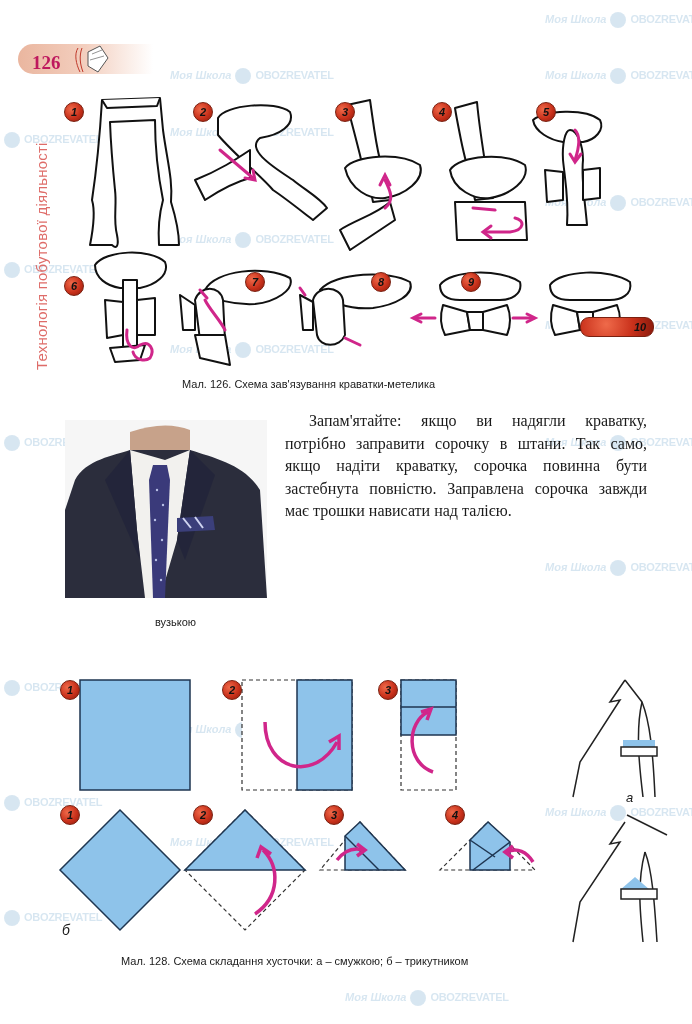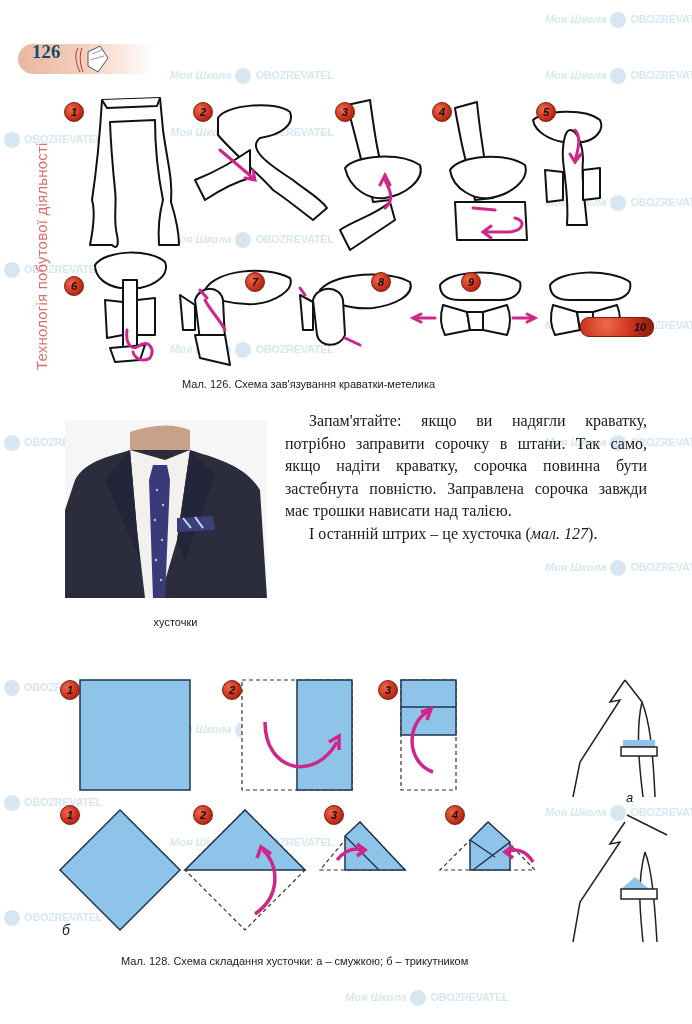--- a/index.html
+++ b/index.html
@@ -7,22 +7,22 @@
       width: 692px; height: 1024px; background: #ffffff; position: relative; overflow: hidden;
       font-family: "Liberation Sans", sans-serif; color: #1a1a1a;
     }
     .abs { position: absolute; }
     .page-tab {
       left: 18px; top: 44px; width: 135px; height: 30px;
       background: linear-gradient(to right, #eab69f 0%, #f3cfbf 50%, rgba(255,255,255,0) 100%);
       border-radius: 16px 0 0 16px;
     }
     .page-num {
-      left: 32px; top: 41px; font-family: "Liberation Serif", serif; font-weight: bold;
-      font-size: 19px; color: #0c4a6e;
+      left: 32px; top: 52px; font-family: "Liberation Serif", serif; font-weight: bold;
+      font-size: 19px; color: #be185d;
     }
     .page-deco { left: 70px; top: 44px; width: 40px; height: 30px; }
     .side-title {
       left: 33px; top: 370px; transform-origin: 0 0; transform: rotate(-90deg);
       white-space: nowrap; color: #d9534f; font-size: 15px; letter-spacing: 0.2px;
       opacity: 0.85;
     }
     .badge {
       width: 18px; height: 18px; border-radius: 50%;
       background: radial-gradient(circle at 35% 35%, #ef6a4a 0%, #c9311b 55%, #8b1a0c 100%);
@@ -188,26 +188,25 @@
         <circle cx="91" cy="140" r="1.2"></circle>
         <circle cx="96" cy="160" r="1.2"></circle>
       </g>
     <path d="M125 30 L150 55 L120 140 L112 120 Z" fill="#23253a"></path>
     <path d="M65 30 L40 60 L75 140 L72 110 Z" fill="#23253a"></path>
     <path d="M112 98 L148 96 L150 110 L112 112 Z" fill="#3b3f7a"></path>
     <path d="M118 98 L126 108 M130 97 L138 108" stroke="#cfd4f0" stroke-width="2"></path>
   </svg>
 </div>
 <div class="abs caption" style="left:88px;top:613px;width:175px;text-align:center;line-height:18px;">
-  <div>хусточки</div>
+  <div>вузькою</div>
 </div>
 
 <div class="abs body-text">
   <p>Запам'ятайте: якщо ви надягли краватку, потрібно заправити сорочку в штани. Так само, якщо надіти краватку, сорочка повинна бути застебнута повністю. Заправлена сорочка завжди має трошки нависати над талією.</p>
-  <p><span>І останній штрих – це хусточка (</span><span class="ref">мал. 127</span><span>).</span></p>
 </div>
 
 <div>
   <svg class="abs" style="left:55px;top:672px;" width="600" height="275" viewBox="0 0 600 275">
 
     <rect x="25" y="8" width="110" height="110" fill="#8ec3ea" stroke="#1e3550" stroke-width="1.5"></rect>
     <rect x="187" y="8" width="110" height="110" fill="#fff" stroke="#333" stroke-width="1.2" stroke-dasharray="4,3"></rect>
     <rect x="242" y="8" width="55" height="110" fill="#8ec3ea" stroke="#1e3550" stroke-width="1.5"></rect>
     <path d="M210 50 C210 100 260 110 282 70" stroke="#d0268a" stroke-width="3.5" fill="none"></path>
     <path d="M274 70 L284 64 L284 78" stroke="#d0268a" stroke-width="3.5" fill="none"></path>

